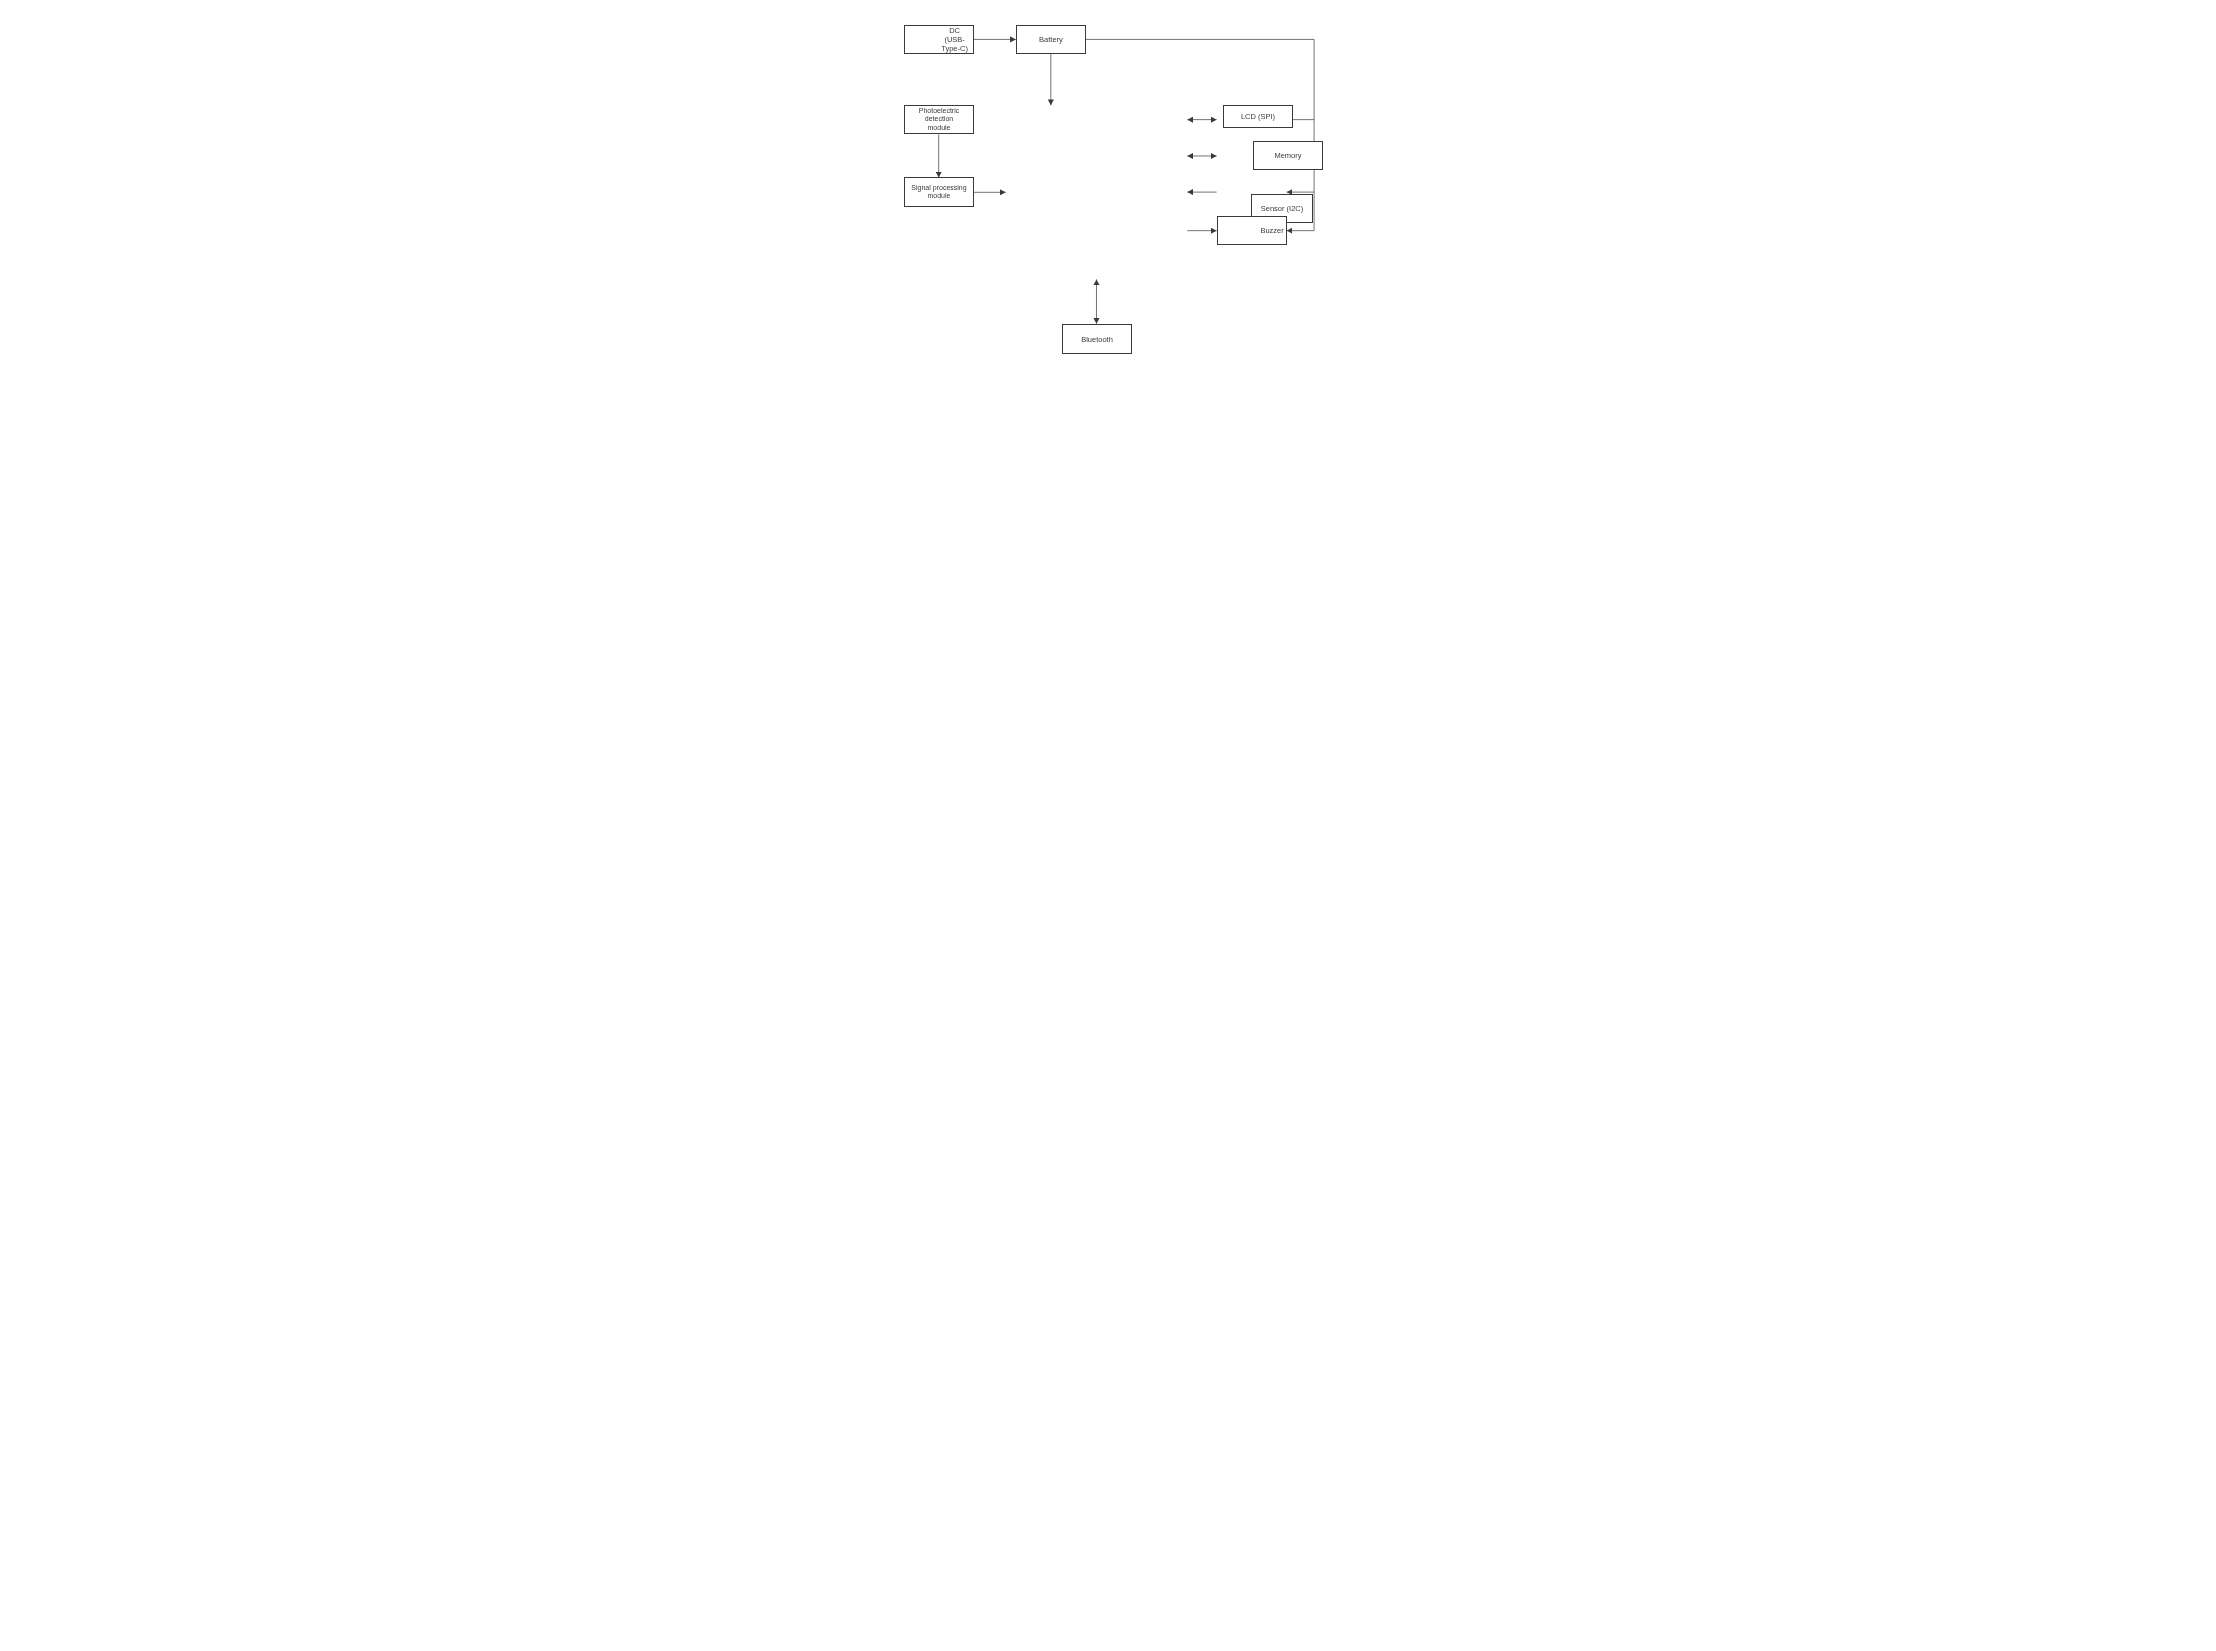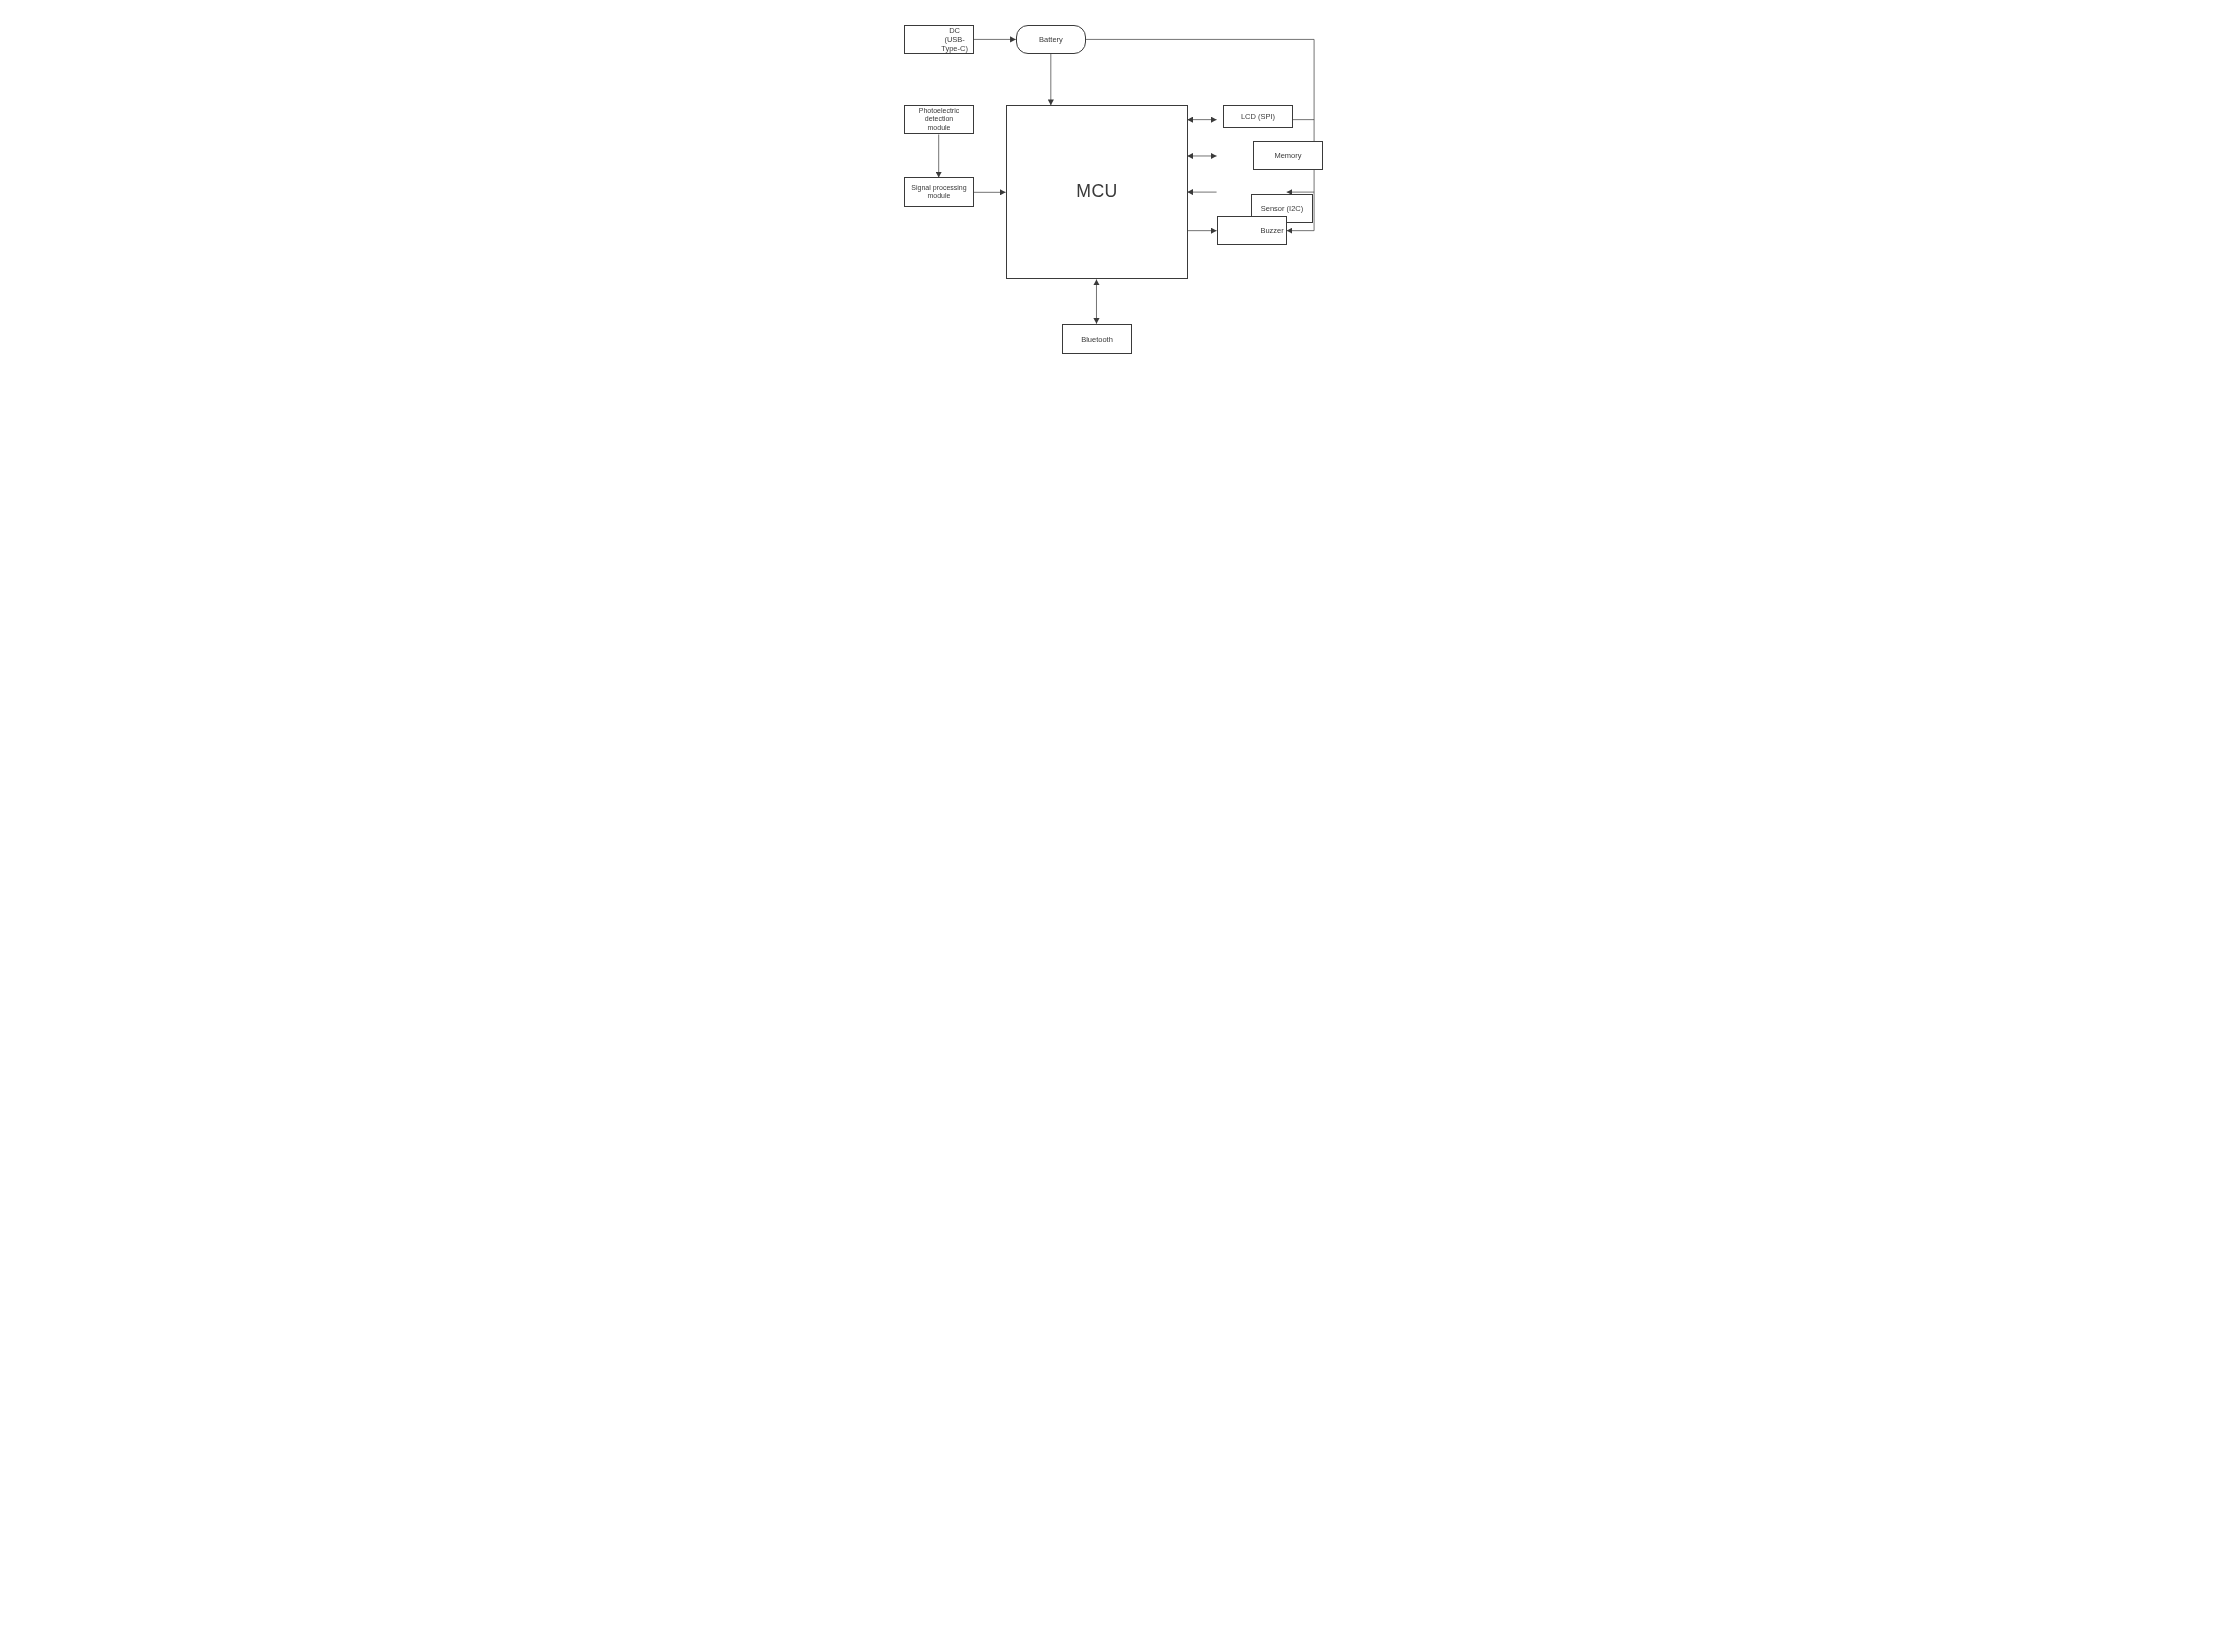--- a/index.html
+++ b/index.html
@@ -34,21 +34,21 @@
     justify-content: center;
     text-align: center;
     font-size: 7.5px;
     line-height: 1.2;
     white-space: pre-line;
     padding: 0.9px 1.8px;
   }
   .node.mcu { font-size: 17.7px; letter-spacing: 0.4px; }
 
   .n-dc        { left: 73px; top:  25px; width: 70px; height: 29px; padding-left: 33px; }
-  .n-battery   { left: 185px; top:  25px; width: 70px; height: 29px; border-radius: 12px; }
+  .n-battery   { left: 185px; top:  25px; width: 70px; height: 29px; }
   .n-photo     { left: 73px; top: 105px; width: 70px; height: 29px; font-size: 7px; }
   .n-signal    { left: 73px; top: 177px; width: 70px; height: 30px; font-size: 7px; }
   .n-mcu       { left: 175px; top: 105px; width: 182px; height: 174px; }
   .n-lcd       { left: 392px; top: 105px; width: 70px; height: 23px; }
   .n-memory    { left: 386px; top: 141px; width: 70px; height: 29px; margin-left: 36px; }
   .n-sensor    { left: 386px; top: 194px; width: 62px; height: 29px; margin-left: 34px; }
   .n-buzzer    { left: 386px; top: 216px; width: 70px; height: 29px; padding-left: 42px; }
   .n-bluetooth { left: 231px; top: 324px; width: 70px; height: 30px; }
 </style>
 </head>
@@ -96,21 +96,20 @@
 
   <div class="node n-battery">Battery</div>
 
   <div class="node n-photo">Photoelectric
 detection
 module</div>
 
   <div class="node n-signal">Signal processing
 module</div>
 
-  <div class="node n-mcu mcu">MCU</div>
 
   <div class="node n-lcd">LCD (SPI)</div>
 
   <div class="node n-memory">Memory</div>
 
   <div class="node n-sensor">Sensor (I2C)</div>
 
   <div class="node n-buzzer">Buzzer</div>
 
   <div class="node n-bluetooth">Bluetooth</div>

